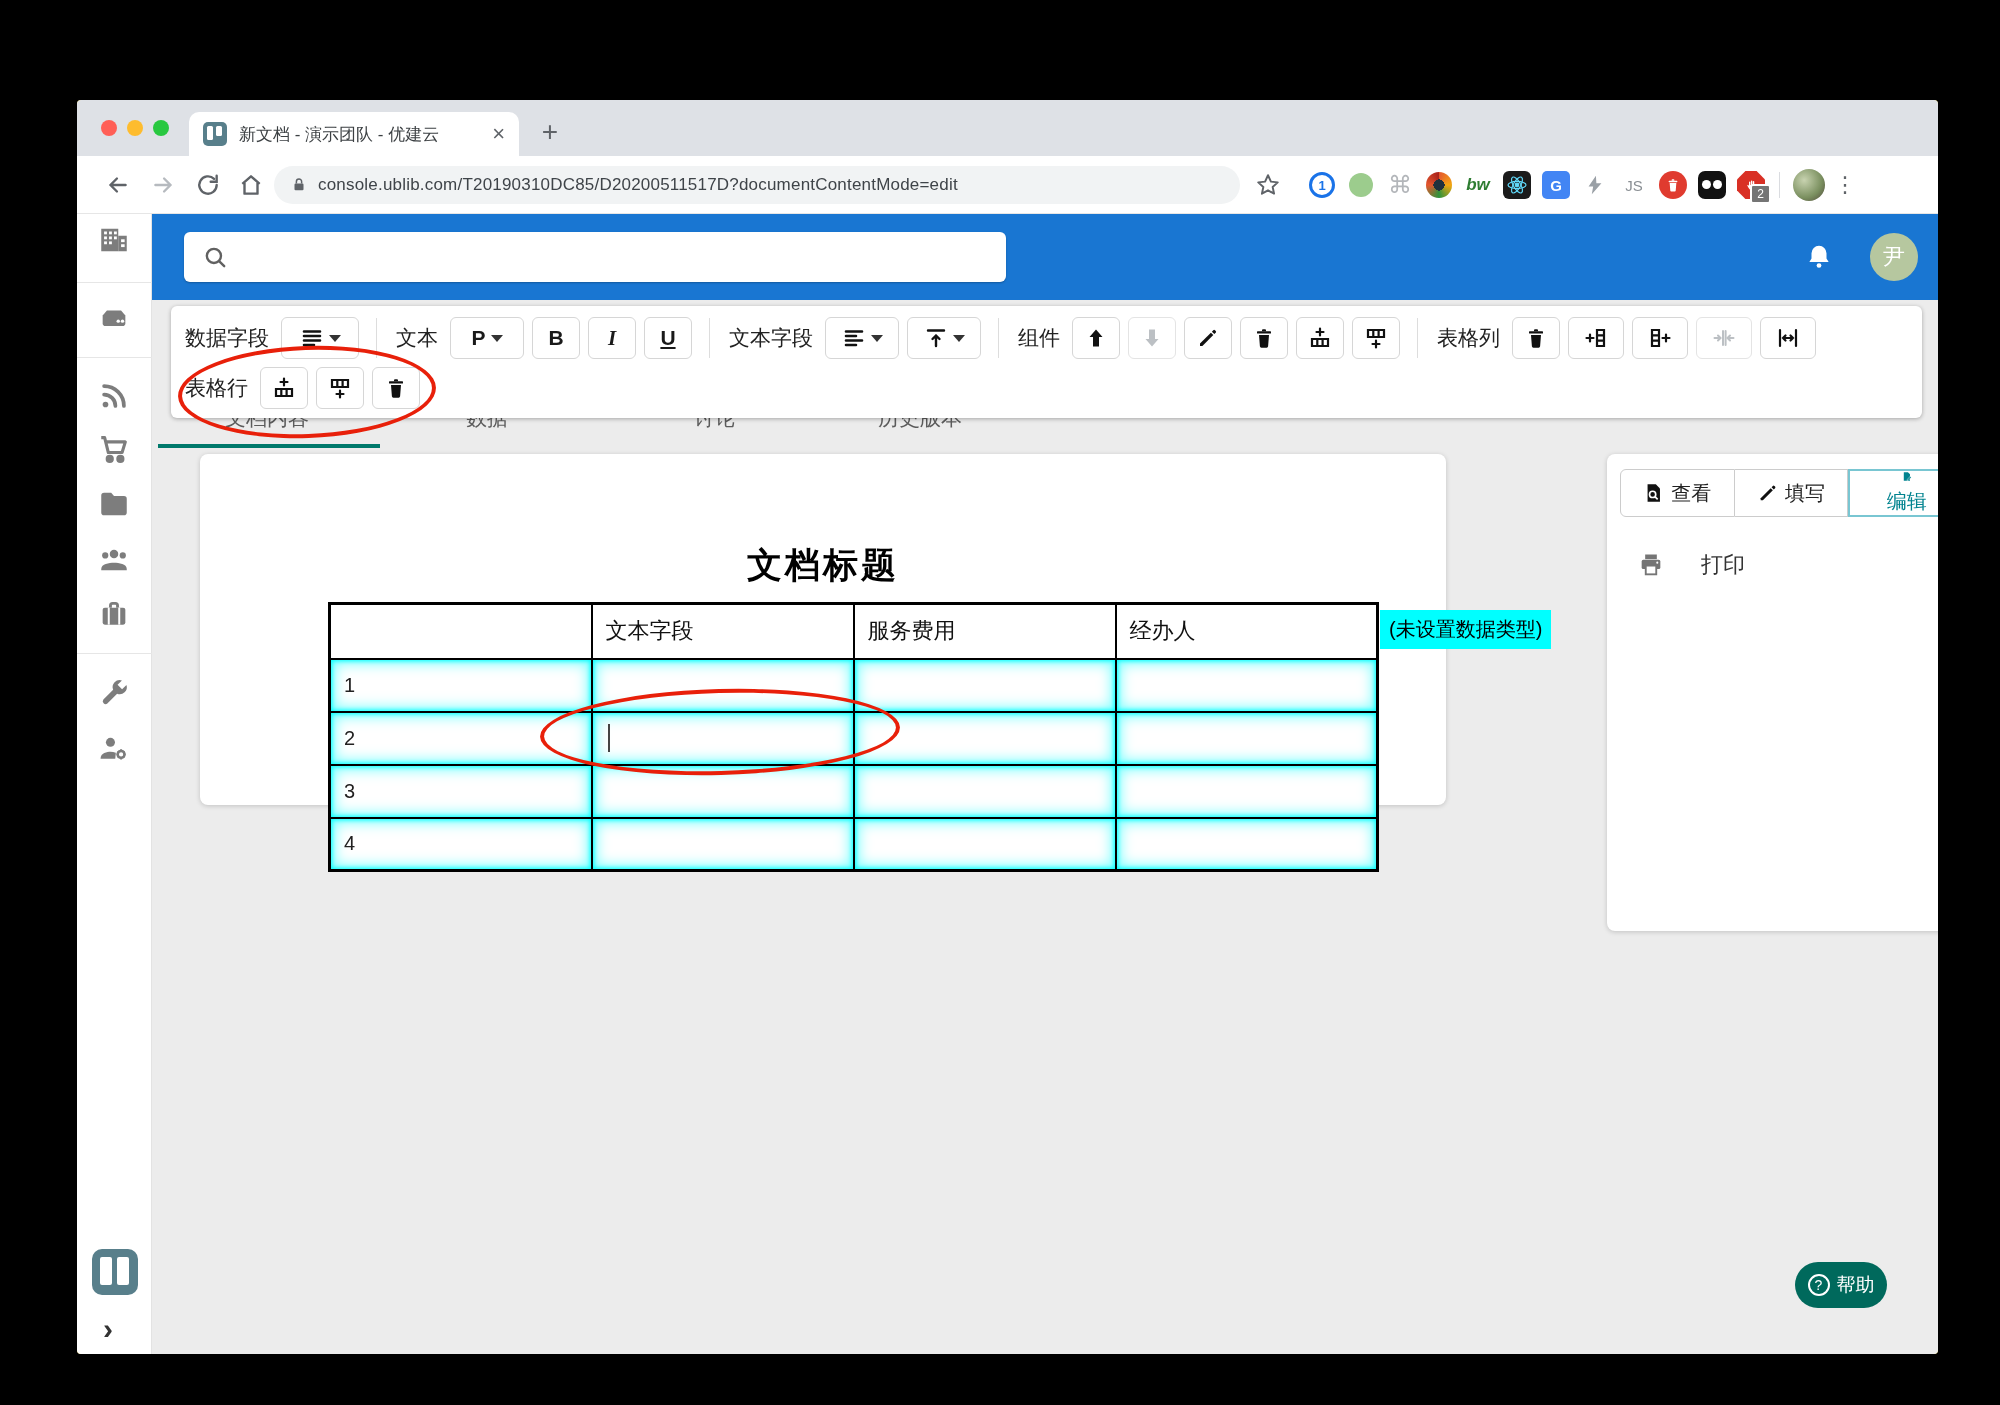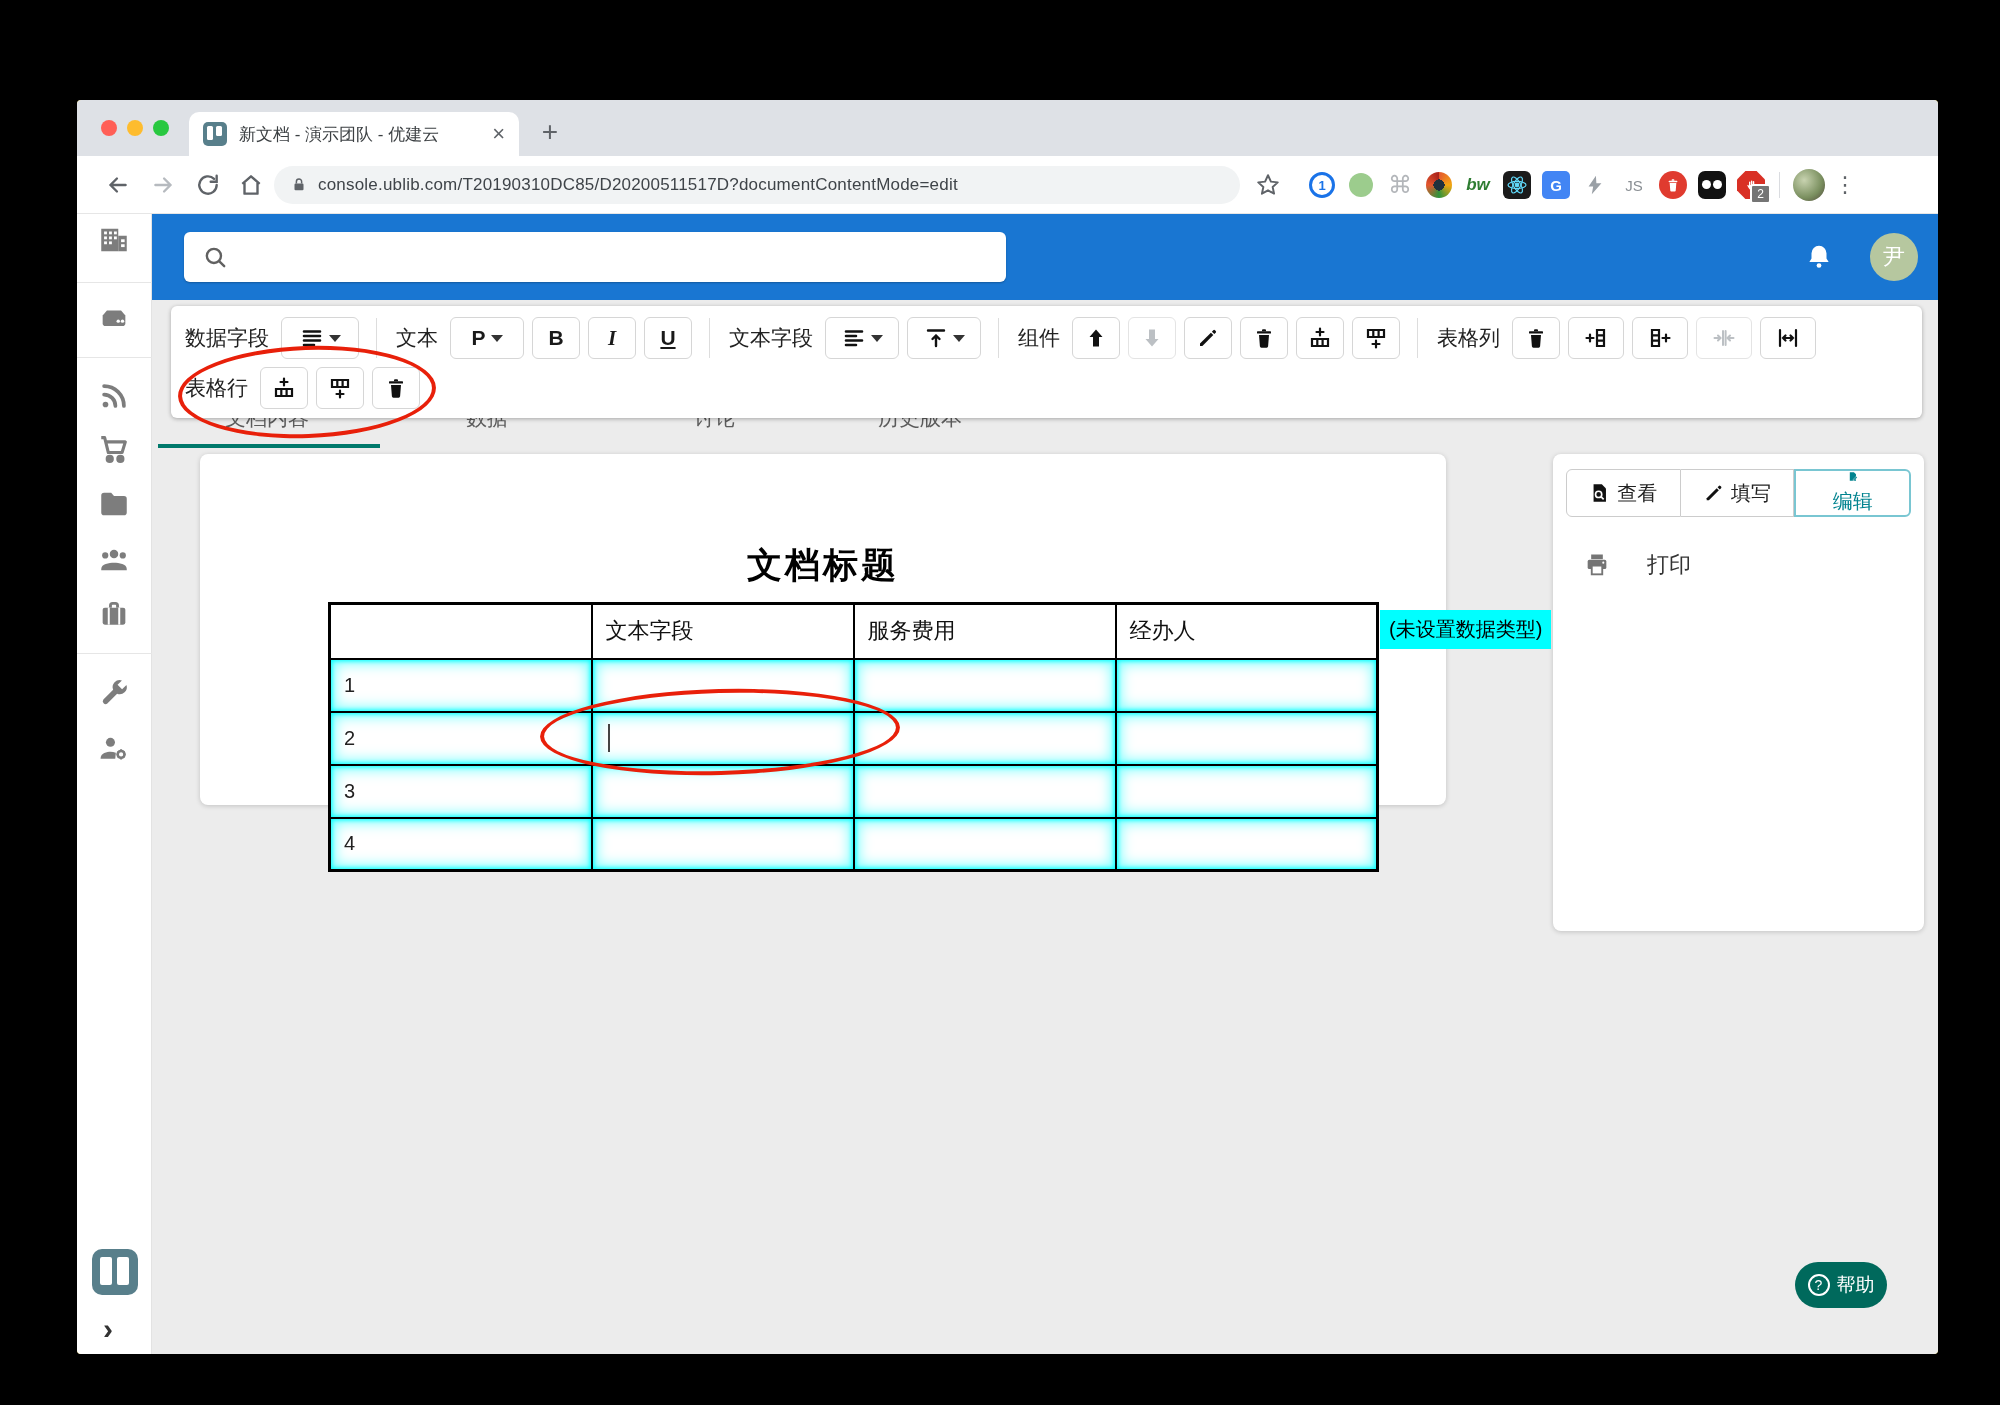--- a/index.html
+++ b/index.html
@@ -118,21 +118,21 @@
   .cursor-bar { display:inline-block; width:2px; height:28px; background:#444; vertical-align:middle; margin-left:2px; }
 
   .type-tooltip { position:absolute; left:1228px; top:310px; background:#00ffff; color:#000;
     font-size:20px; padding:6px 9px; z-index:15; white-space:nowrap; }
 
   .ellipse { position:absolute; border:4px solid #e8200a; border-radius:50%; z-index:30; }
   .e1 { left:26px; top:46px; width:258px; height:92px; transform:rotate(-2deg); }
   .e2 { left:388px; top:389px; width:360px; height:86px; transform:rotate(-1.5deg); }
 
   
-  .sidepanel { position:absolute; left:1401px; top:154px; width:371px; height:477px; background:#fff;
+  .sidepanel { position:absolute; left:1455px; top:154px; width:371px; height:477px; background:#fff;
     border-radius:8px; box-shadow:0 1px 5px rgba(0,0,0,.18); z-index:5; }
   .segs { position:absolute; left:13px; top:15px; width:345px; height:48px; display:flex; }
   .seg { flex:1; border:1px solid #ccc; border-left-width:0; display:flex; align-items:center; justify-content:center;
     gap:6px; font-size:20px; color:#222; background:#fff; }
   .seg:first-child { border-left-width:1px; border-radius:6px 0 0 6px; }
   .seg:last-child { border-radius:0 6px 6px 0; }
   .seg svg { width:22px; height:22px; }
   .seg.active { border:2px solid #79c6d2; color:#00838f;flex-direction:column; }
   .print-row { position:absolute; left:30px; top:96px; display:flex; align-items:center; gap:36px; }
   .print-row svg { width:28px; height:28px; color:#757575; }

